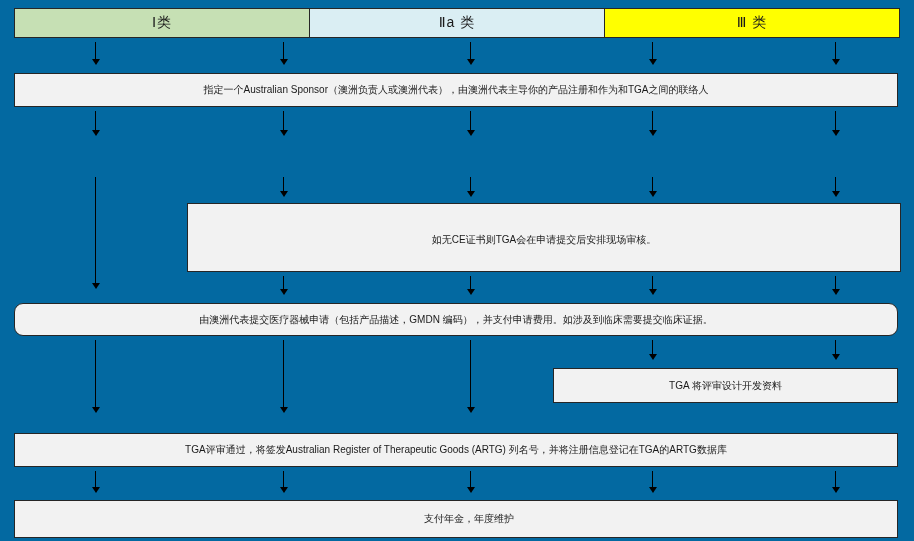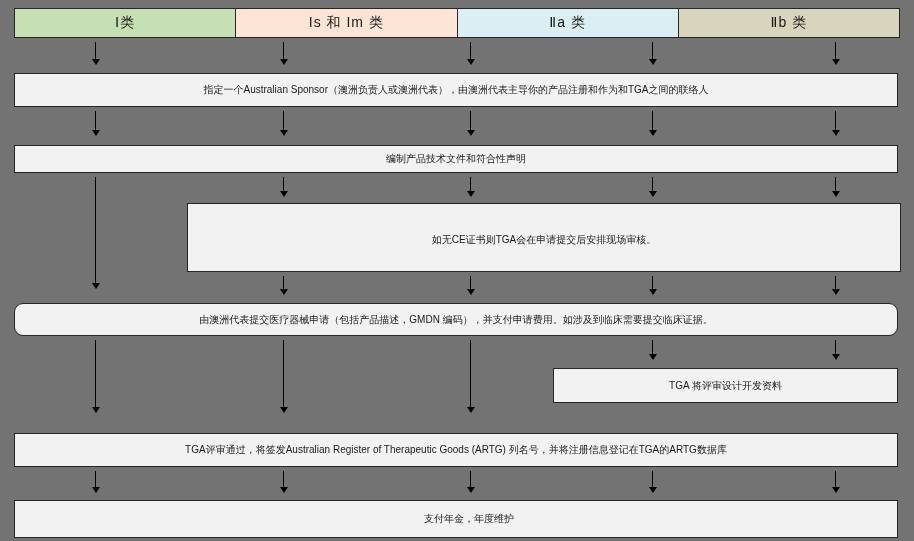--- a/index.html
+++ b/index.html
@@ -1,21 +1,21 @@
 <!DOCTYPE html>
 <html><head>
 <meta charset="utf-8">
 <style>
   html, body { margin: 0; padding: 0; background: #ffffff; }
   body { font-family: "Liberation Sans", "DejaVu Sans", sans-serif; }
   .canvas {
     position: relative;
     width: 914px;
     height: 541px;
-    background: #737373;
+    background: #0369a1;
     overflow: hidden;
     color: #1a1a1a;
   }
   .hdr-row {
     position: absolute;
     left: 14px; top: 8px;
     width: 886px; height: 30px;
     display: flex;
   }
   .hdr {
@@ -54,32 +54,28 @@
     border-top: 6px solid #000;
   }
 </style>
 </head>
 <body>
 
 <div class="canvas">
 
   <div class="hdr-row">
     <div class="hdr" style="background-color: rgb(198, 224, 180);">Ⅰ类</div>
-    <div class="hdr" style="background-color: rgb(252, 228, 214);">Is 和 Im 类</div>
     <div class="hdr" style="background-color: rgb(218, 238, 243);">Ⅱa 类</div>
-    <div class="hdr" style="background-color: rgb(217, 212, 189);">Ⅱb 类</div>
+    <div class="hdr" style="background-color: rgb(255, 255, 0);">Ⅲ 类</div>
   </div>
 
   <div class="box" style="left:14px;top:73px;width:884px;height:34px;">
     <span class="txt">指定一个Australian Sponsor（澳洲负责人或澳洲代表），由澳洲代表主导你的产品注册和作为和TGA之间的联络人</span>
   </div>
 
-  <div class="box" style="left:14px;top:145px;width:884px;height:28px;">
-    <span class="txt">编制产品技术文件和符合性声明</span>
-  </div>
 
   <div class="box" style="left:187px;top:203px;width:714px;height:69px;">
     <span class="txt tbs-gap">如无CE证书则TGA会在申请提交后安排现场审核。</span>
   </div>
 
   <div class="box" style="left:14px;top:303px;width:884px;height:33px;border-radius:9px;">
     <span class="txt">由澳洲代表提交医疗器械申请（包括产品描述，GMDN 编码），并支付申请费用。如涉及到临床需要提交临床证据。</span>
   </div>
 
   <div class="box" style="left:553px;top:368px;width:345px;height:35px;justify-content:center;">

